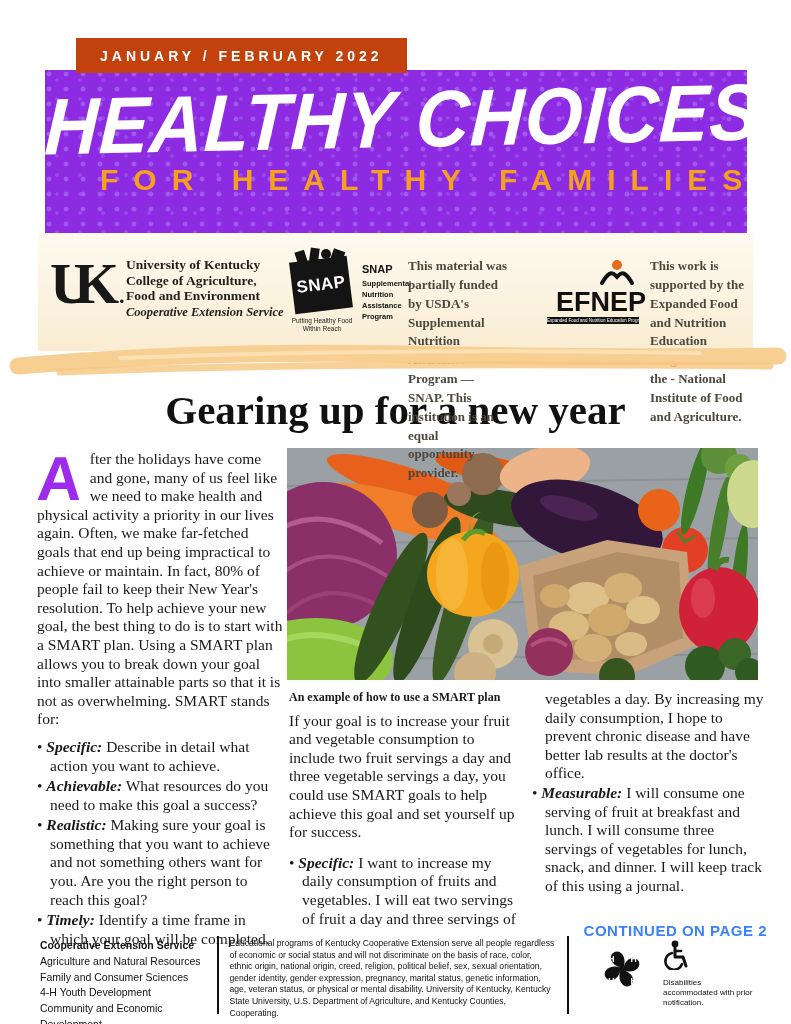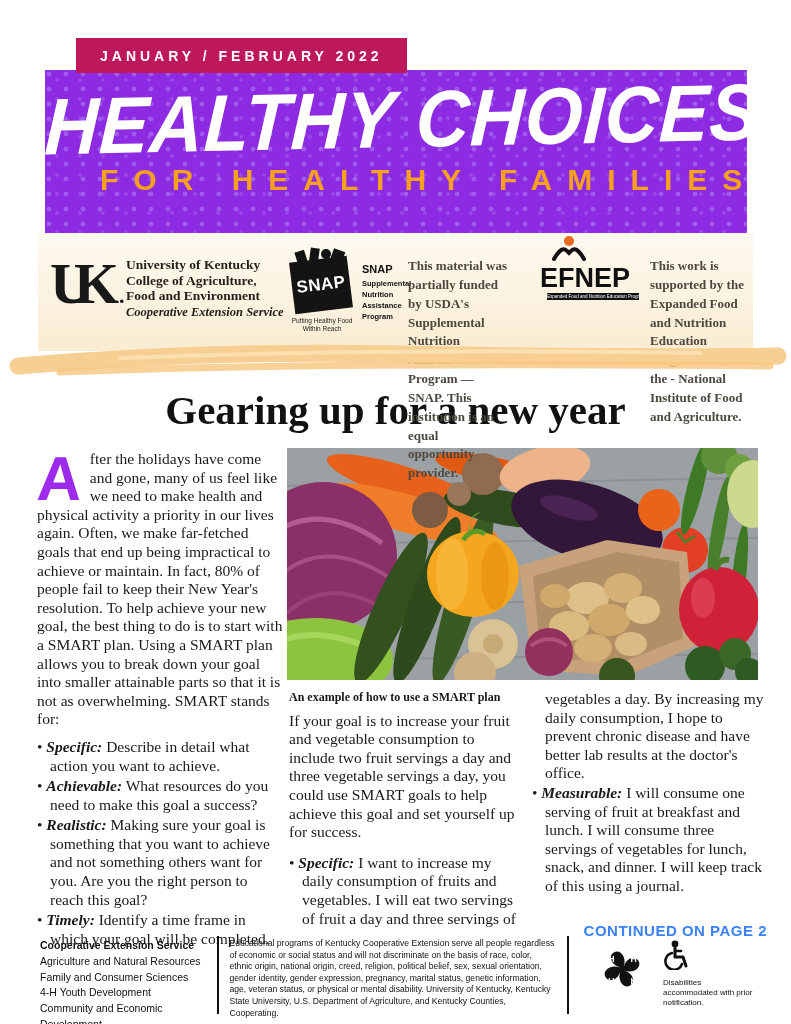--- a/index.html
+++ b/index.html
@@ -5,21 +5,21 @@
   * { margin:0; padding:0; box-sizing:border-box; }
   html,body { width:791px; height:1024px; }
   body {
     position:relative; overflow:hidden; background:#ffffff;
     font-family:"Liberation Serif", serif; color:#1c1c1c;
   }
 
   
   .date-badge {
     position:absolute; left:76px; top:38px; z-index:3;
-    background:#be185d; color:#ffffff;
+    background:#c2410c; color:#ffffff;
     font-family:"Liberation Sans", sans-serif; font-weight:bold;
     font-size:14px; letter-spacing:4px; padding:10px 24px 9px 24px;
   }
   .banner {
     position:absolute; left:45px; top:70px; width:702px; height:163px; z-index:2;
     background-color:#8C2BE2;
     background-image:
       radial-gradient(circle at 4px 4px, #A15BEC 2px, transparent 2.8px),
       radial-gradient(circle at 12px 10px, #9a48e8 1.5px, transparent 2.2px);
     background-size:17px 15px, 23px 19px;
@@ -69,21 +69,21 @@
   .usda-col { position:absolute; left:76px; top:16px; font-family:"Liberation Sans", sans-serif; color:#111; }
   .usda-col .usda { font-weight:800; font-size:11px; margin-bottom:4px; }
   .usda-col .pl { font-weight:700; font-size:7.5px; line-height:1.45; }
 
   .fine-text {
     position:absolute; top:24px; font-size:13px; line-height:1.45; color:#4d483d; width:100px;font-weight:bold;
   }
   .fine-text.t1 { left:370px; }
   .fine-text.t2 { left:612px; }
 
-  .efnep-block { position:absolute; left:502px; top:2px; width:106px; text-align:left; }
+  .efnep-block { position:absolute; left:502px; top:26px; width:106px; text-align:right; }
   .efnep-word {
     font-family:"Liberation Sans", sans-serif; font-weight:800; font-size:27px; color:#111;
     letter-spacing:0px; line-height:1;
   }
   .efnep-bar {
     margin:1px auto 0 auto; width:92px; height:7px; background:#111; color:#fff;
     font-family:"Liberation Sans", sans-serif; font-size:4.5px; line-height:7px; white-space:nowrap; overflow:hidden;
   }
 
   

